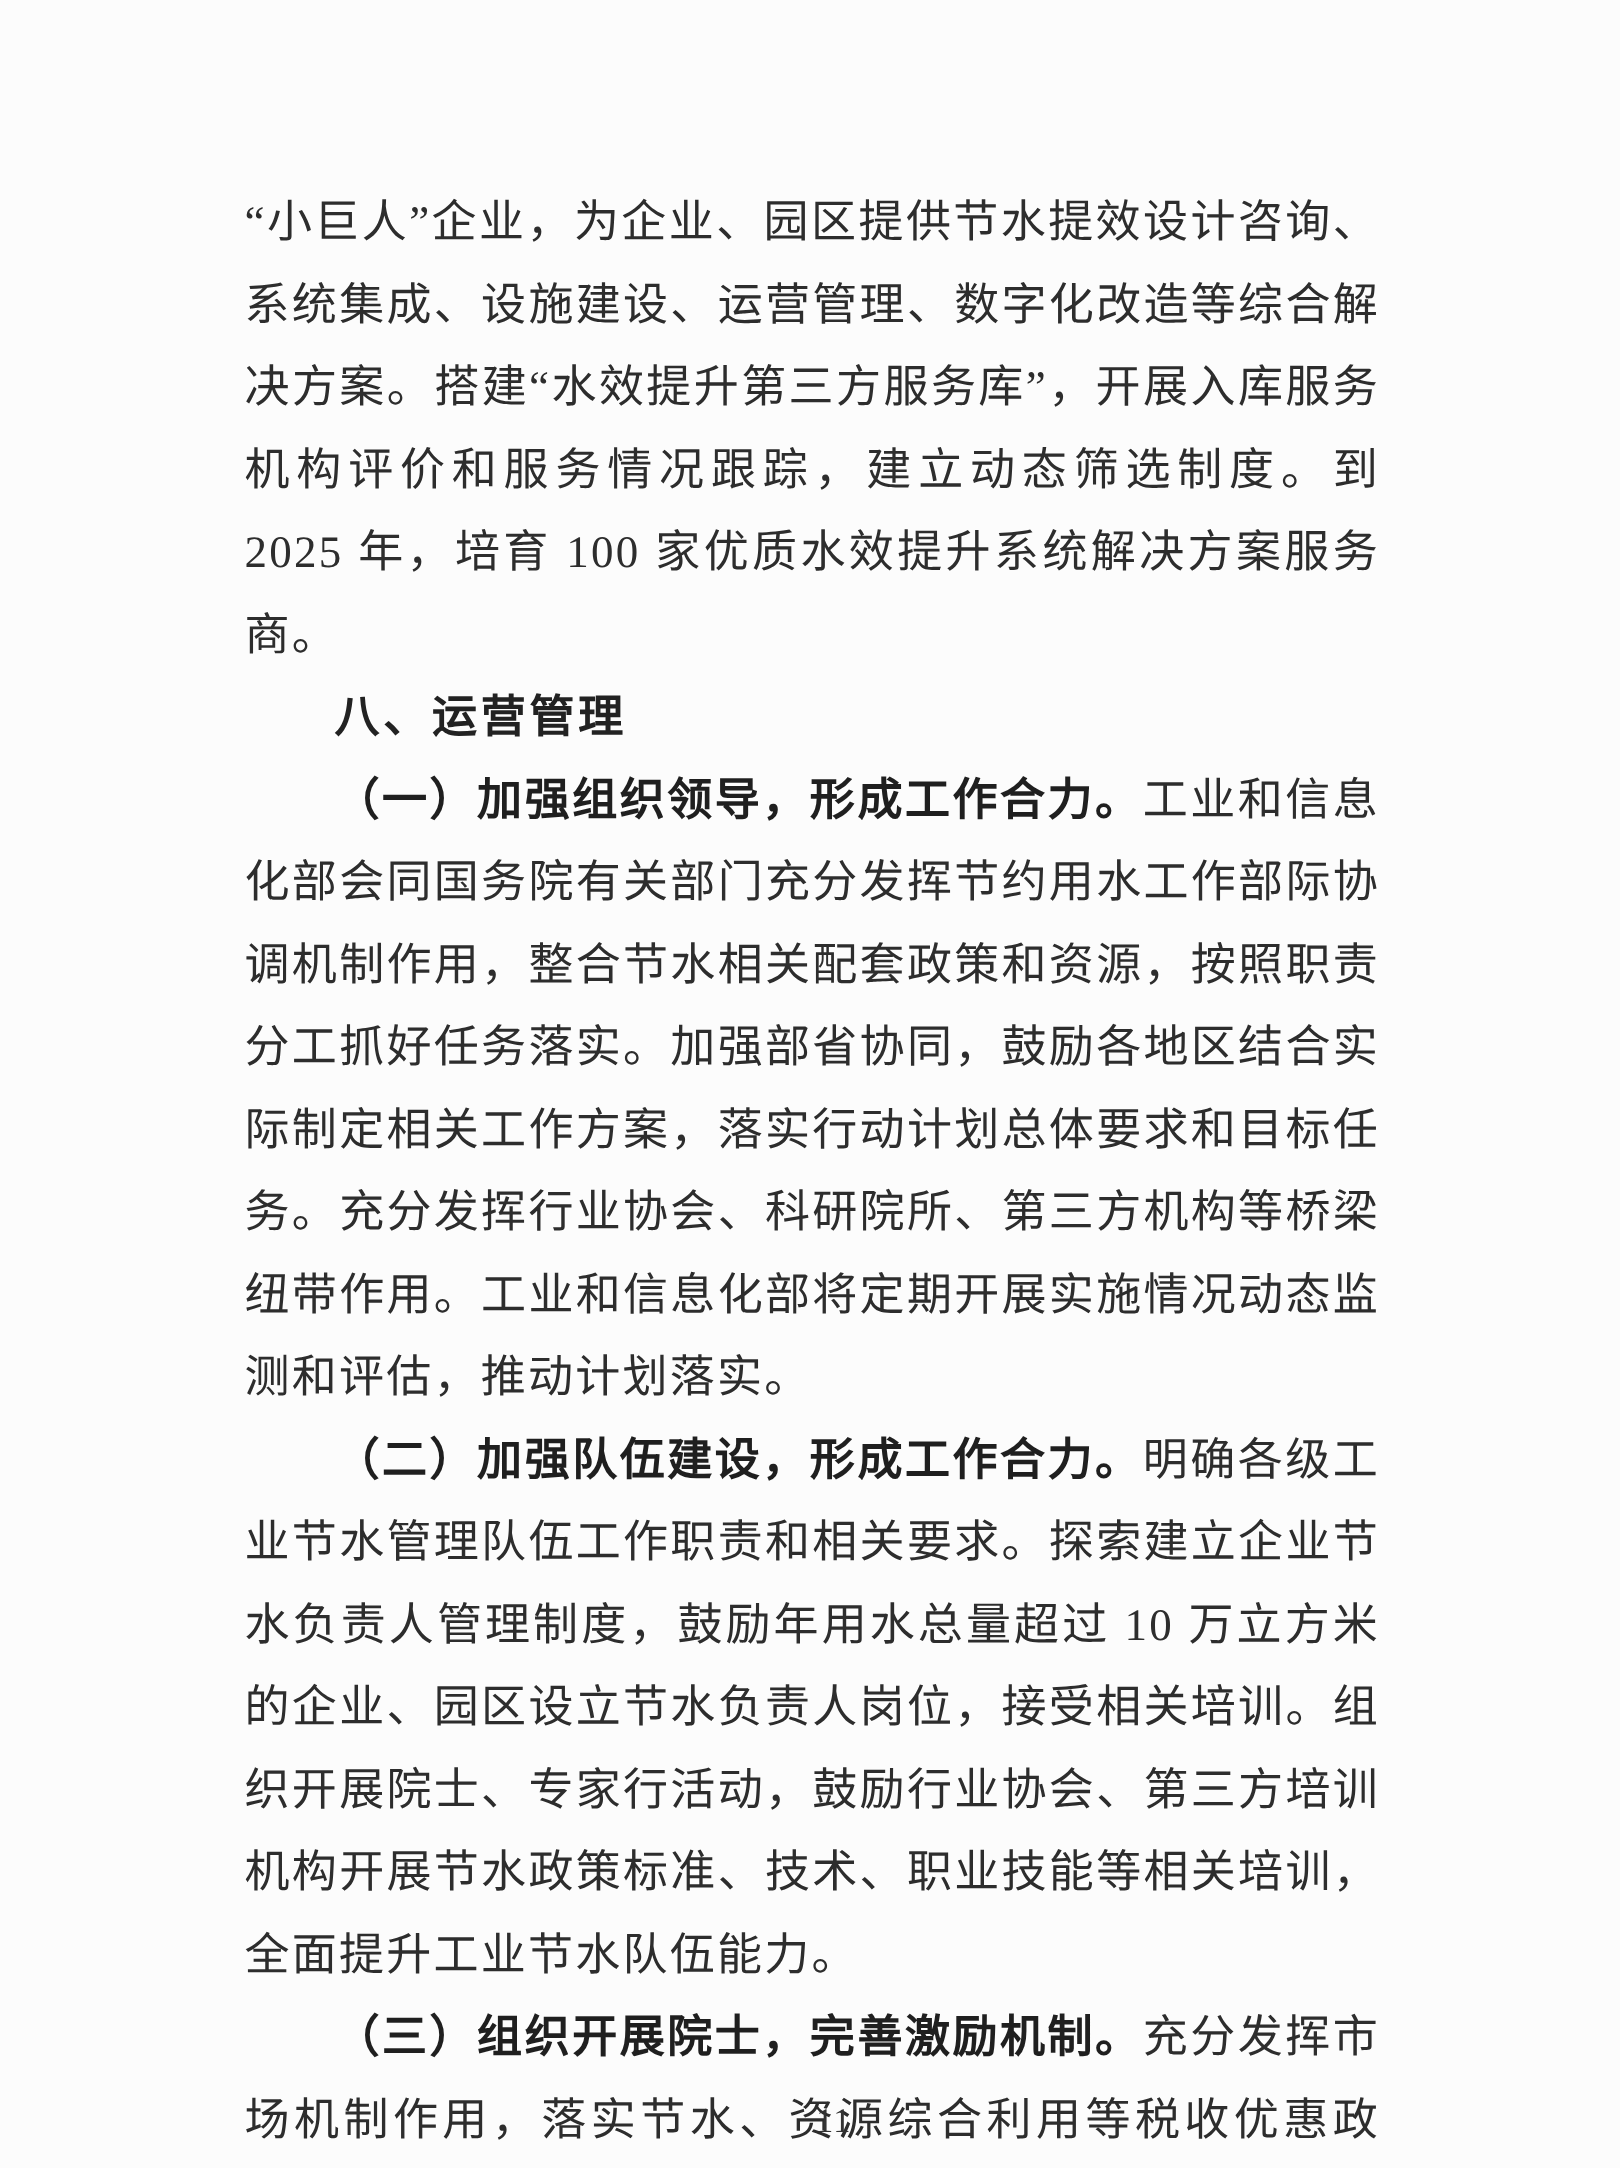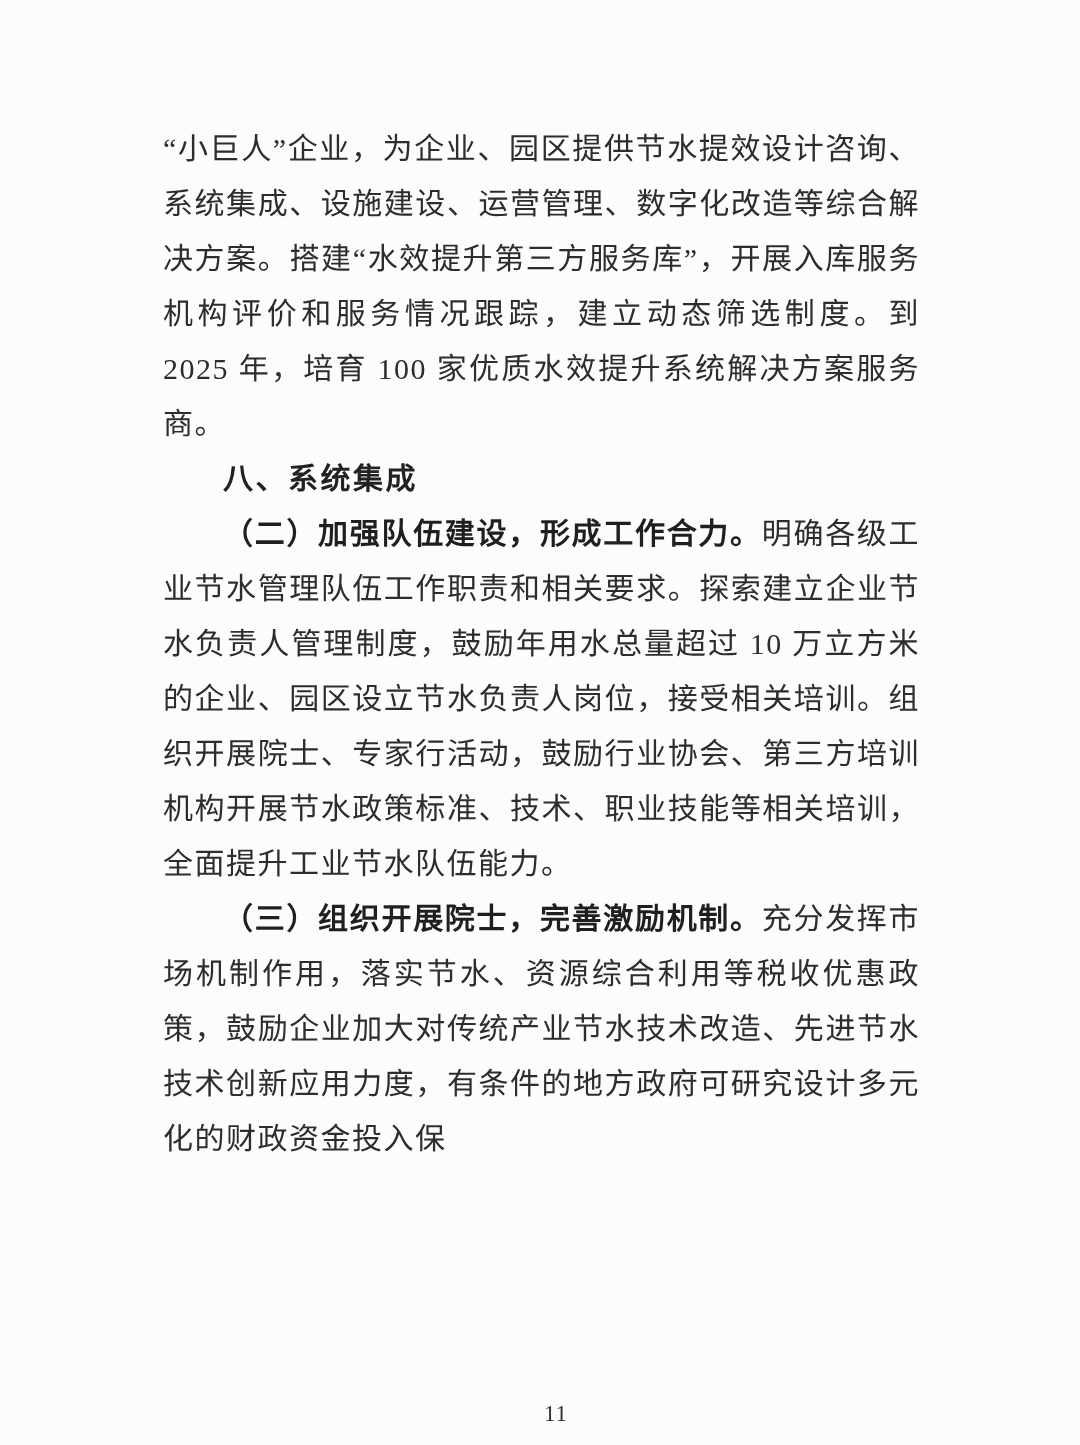--- a/index.html
+++ b/index.html
@@ -63,18 +63,19 @@
     font-family: "Liberation Serif", "DejaVu Serif", serif;
     padding-left: 32px;
   }
 </style>
 </head>
 <body>
 
 <div class="doc-page">
   <main class="doc-body">
       <p class="body">“小巨人”企业，为企业、园区提供节水提效设计咨询、系统集成、设施建设、运营管理、数字化改造等综合解决方案。搭建“水效提升第三方服务库”，开展入库服务机构评价和服务情况跟踪，建立动态筛选制度。到 2025 年，培育 100 家优质水效提升系统解决方案服务商。</p>
-      <p class="heading indent">八、系统集成</p>
+      <p class="heading indent">八、运营管理</p>
+      <p class="body indent"><strong class="lead">（一）加强组织领导，形成工作合力。</strong>工业和信息化部会同国务院有关部门充分发挥节约用水工作部际协调机制作用，整合节水相关配套政策和资源，按照职责分工抓好任务落实。加强部省协同，鼓励各地区结合实际制定相关工作方案，落实行动计划总体要求和目标任务。充分发挥行业协会、科研院所、第三方机构等桥梁纽带作用。工业和信息化部将定期开展实施情况动态监测和评估，推动计划落实。</p>
       <p class="body indent"><strong class="lead">（二）加强队伍建设，形成工作合力。</strong>明确各级工业节水管理队伍工作职责和相关要求。探索建立企业节水负责人管理制度，鼓励年用水总量超过 10 万立方米的企业、园区设立节水负责人岗位，接受相关培训。组织开展院士、专家行活动，鼓励行业协会、第三方培训机构开展节水政策标准、技术、职业技能等相关培训，全面提升工业节水队伍能力。</p>
       <p class="body indent"><strong class="lead">（三）组织开展院士，完善激励机制。</strong>充分发挥市场机制作用，落实节水、资源综合利用等税收优惠政策，鼓励企业加大对传统产业节水技术改造、先进节水技术创新应用力度，有条件的地方政府可研究设计多元化的财政资金投入保</p>
     </main>
   <div class="page-number">11</div>
 </div>
 
 </body></html>

